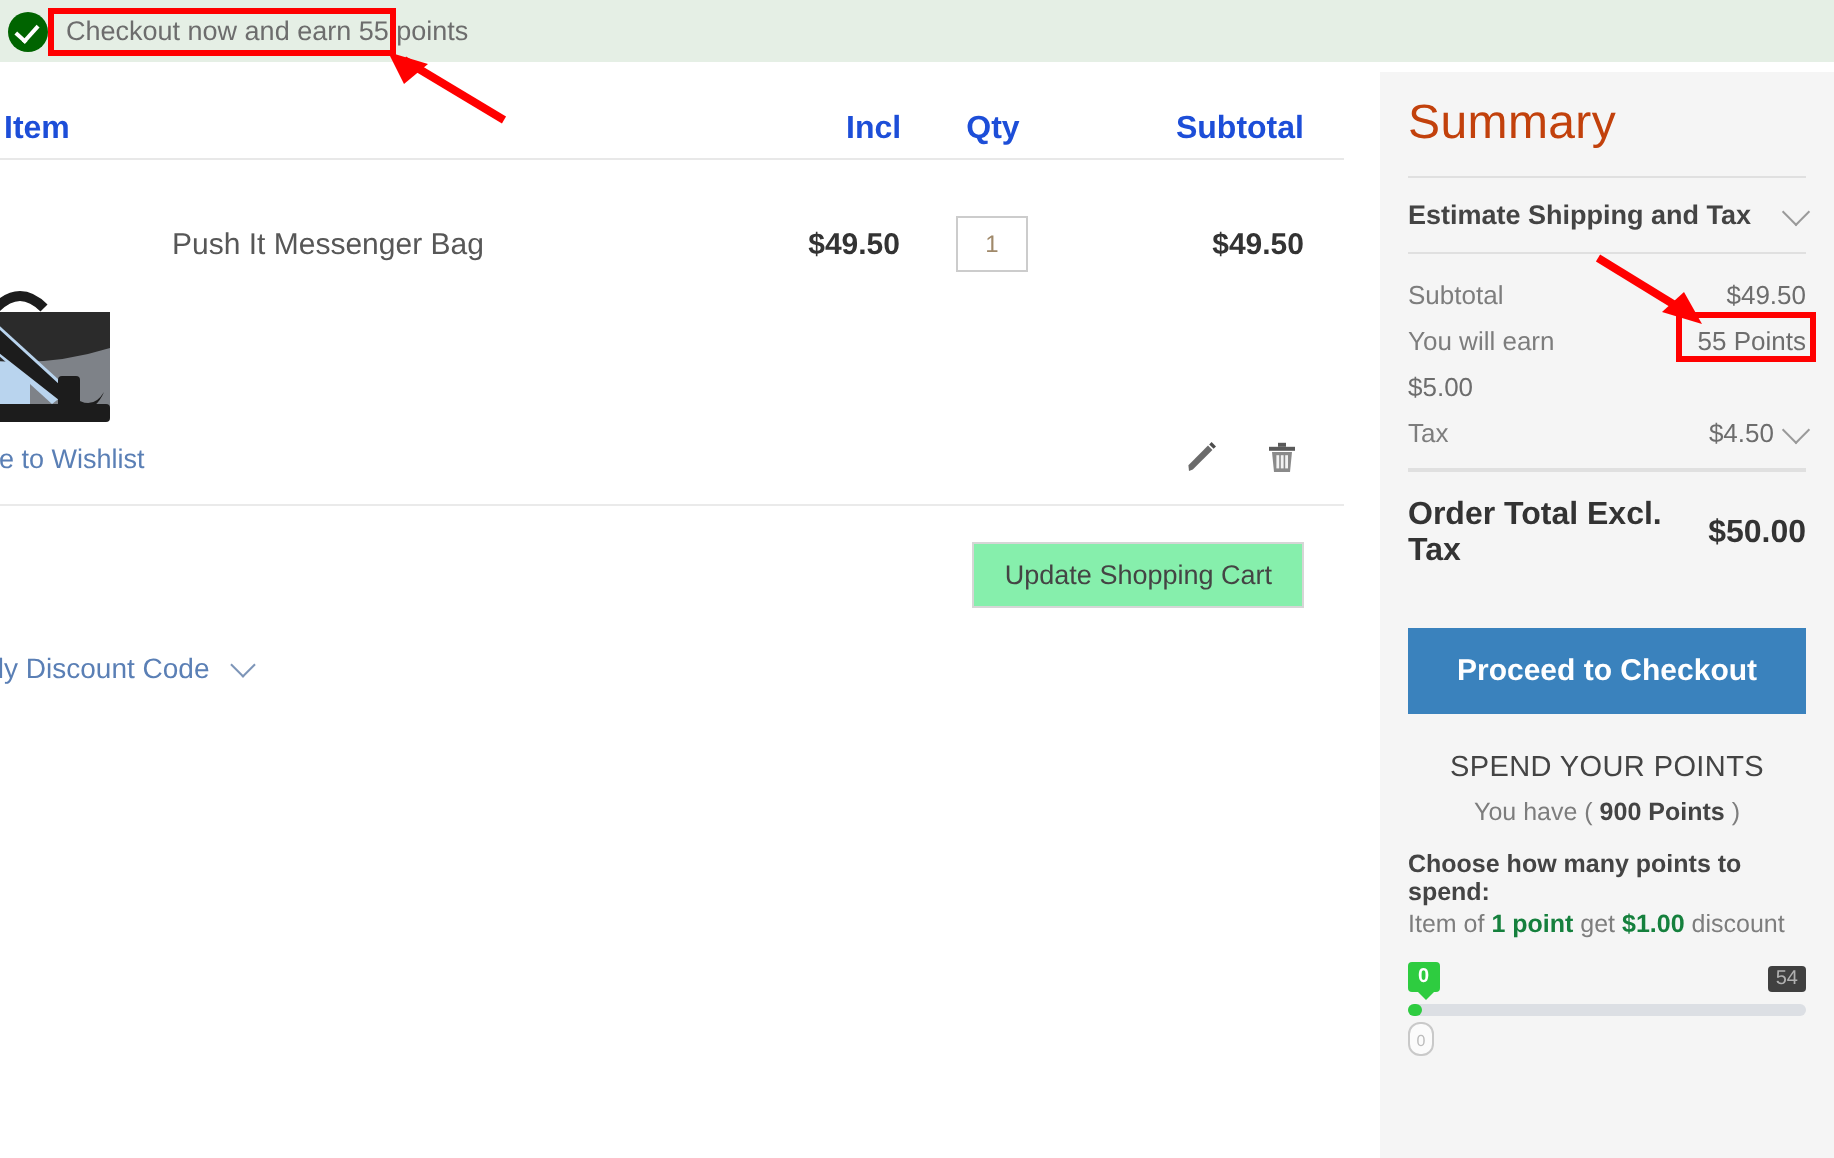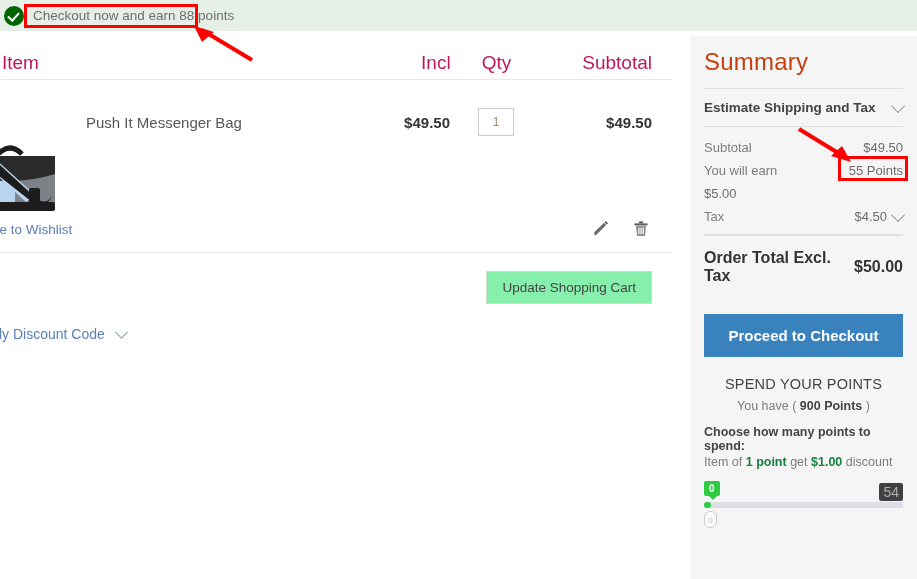--- a/index.html
+++ b/index.html
@@ -71,23 +71,23 @@
     height: 40px;
     border-bottom: 1px solid #e8e8e8;
     padding-bottom: 5px;
     box-sizing: border-box;
   }
   .col-item    { width: 340px; padding-left: 2px; }
   .col-price   { width: 110px; text-align: right; }
   .col-qty     { width: 92px;  text-align: center; }
   .col-sub     { width: 110px; text-align: right; padding-right: 20px; }
   .cart-head span {
-    font-weight: normal;
-    font-size: 19px;
-    color: #be185d;
+    font-weight: bold;
+    font-size: 16px;
+    color: #1d4ed8;
   }
 
   .cart-row {
     display: flex;
     align-items: flex-start;
     padding-top: 18px;
     position: relative;
     min-height: 130px;
   }
   .prod-cell {
@@ -333,21 +333,21 @@
     content: "";
     position: absolute;
     left: 5px; bottom: -4px;
     border-left: 4px solid transparent;
     border-right: 4px solid transparent;
     border-top: 4px solid #2ecc40;
   }
   .slider-max {
     position: absolute;
     right: 0; top: 2px;
-    font-size: 14px;
+    font-size: 10px;
     color: #b0b0b0;
     background: #404040;
     padding: 1px 4px;
     border-radius: 2px;
   }
   .slider-track {
     position: absolute;
     left: 0; top: 21px;
     width: 100%;
     height: 6px;
@@ -379,21 +379,21 @@
   
   .arrow { position: absolute; pointer-events: none; }
   #arrow-banner { left: 190px; top: 26px; }
   #arrow-points { left: 797px; top: 126px; }
 </style>
 </head>
 <body>
 
 <div class="banner">
   <span class="banner-icon"></span>
-  <span class="banner-text">Checkout now and earn 88 points</span>
+  <span class="banner-text">Checkout now and earn 55 points</span>
 </div>
 <div class="hl-box-banner"></div>
 
 <div class="cart">
 
   <div class="cart-head">
     <div class="col-item"><span>Item</span></div>
     <div class="col-price"><span>Incl</span></div>
     <div class="col-qty"><span>Qty</span></div>
     <div class="col-sub"><span>Subtotal</span></div>

